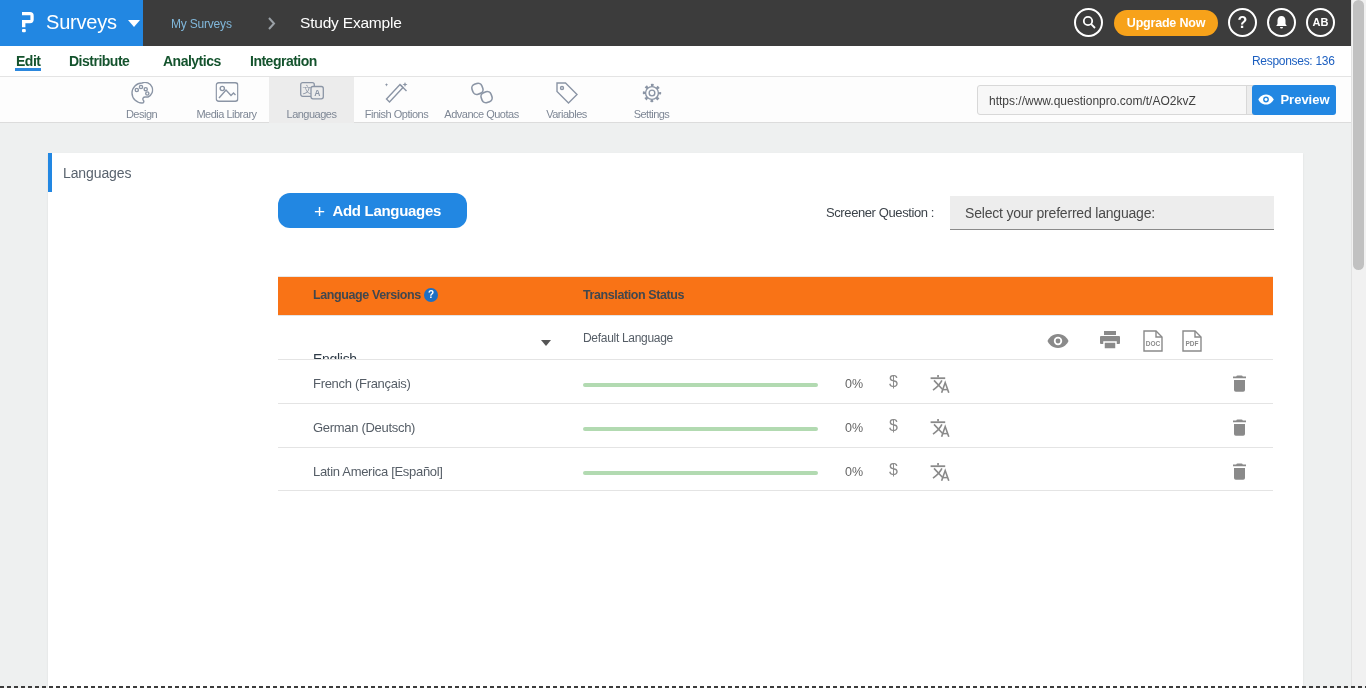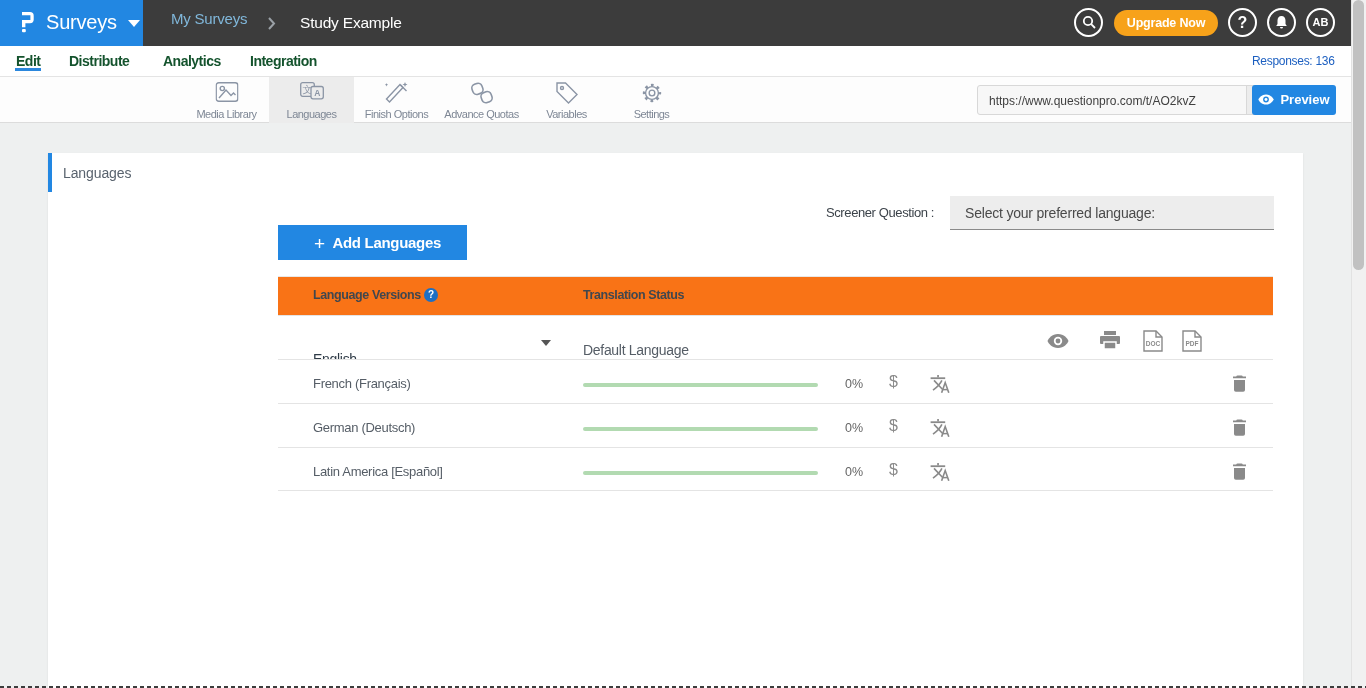--- a/index.html
+++ b/index.html
@@ -5,21 +5,21 @@
 * { margin:0; padding:0; box-sizing:border-box; }
 html,body { width:1366px; height:688px; overflow:hidden; }
 body { font-family:"Liberation Sans", sans-serif; position:relative; background:#eef0f0; }
 .abs { position:absolute; }
 
 
 #topbar { position:absolute; left:0; top:0; width:1351px; height:46px; background:#3c3c3c; }
 #logoBox { position:absolute; left:0; top:0; width:143px; height:47px; background:#2287e2; border-bottom:1px solid #1a6ec0; }
 #surveysTxt { position:absolute; left:46px; top:11px; color:#fff; font-size:20px; letter-spacing:-0.2px; }
 #caret1 { position:absolute; left:128px; top:20px; width:0; height:0; border-left:6.5px solid transparent; border-right:6.5px solid transparent; border-top:7px solid #fff; }
-#crumb1 { position:absolute; left:171px; top:10px; color:#80b7da; font-size:15px; letter-spacing:-0.2px; }
+#crumb1 { position:absolute; left:171px; top:17px; color:#80b7da; font-size:12px; letter-spacing:-0.2px; }
 #crumb2 { position:absolute; left:300px; top:14px; color:#fff; font-size:15.5px; letter-spacing:-0.2px; }
 .circleBtn { position:absolute; top:8px; width:29px; height:29px; border:2px solid #fff; border-radius:50%; color:#fff; text-align:center; }
 #upgradeBtn { position:absolute; left:1114px; top:10px; width:104px; height:26px; background:#f7a21a; border-radius:13px; color:#fff; font-size:12.5px; font-weight:bold; text-align:center; line-height:26px; letter-spacing:-0.2px; }
 
 
 #tabsRow { position:absolute; left:0; top:46px; width:1351px; height:31px; background:#fff; border-bottom:1px solid #e4e4e4; }
 .tab { position:absolute; top:7px; color:#14532d; font-size:14px; font-weight:bold; letter-spacing:-0.5px; }
 #tabEditUl { position:absolute; left:15px; top:22px; width:26px; height:2.5px; background:#2b87dd; }
 #responses { position:absolute; left:1252px; top:8px; color:#1c5fc0; font-size:12px; font-weight:normal; letter-spacing:-0.3px;text-align:right; }
 
@@ -37,21 +37,21 @@
 
 #content { position:absolute; left:0; top:123px; width:1351px; height:565px; background:#eef0f0; }
 #card { position:absolute; left:48px; top:30px; width:1255px; height:535px; background:#fff; box-shadow:0 1px 2px rgba(0,0,0,0.08); }
 #cardHead { position:absolute; left:0; top:0; width:100%; height:39px; background:#fff; border-left:4.5px solid #2287e2; }
 #cardHeadTxt { position:absolute; left:11px; top:12px; font-size:14px; color:#59636e; letter-spacing:-0.1px; }
 #sidebar { position:absolute; left:0; top:39px; width:200px; bottom:0; background:#f0f0f0; }
 .sideItem { position:absolute; left:15px; font-size:15px; color:#4d565f; letter-spacing:-0.3px; }
 #redUl { position:absolute; left:14px; top:28px; width:124px; height:2.5px; background:#c32222; }
 
 
-#addBtn { position:absolute; left:230px; top:40px; width:189px; height:35px; background:#2287e2; border-radius:0; color:#fff; text-align:center; line-height:35px; font-size:15px; font-weight:bold; letter-spacing:-0.3px; text-indent:10px;margin-top:32px; }
+#addBtn { position:absolute; left:230px; top:40px; width:189px; height:35px; background:#2287e2; border-radius:12px; color:#fff; text-align:center; line-height:35px; font-size:15px; font-weight:bold; letter-spacing:-0.3px; text-indent:10px; }
 #screenerLbl { position:absolute; left:778px; top:52px; font-size:13px; color:#3c434a; letter-spacing:-0.4px; }
 #screenerBox { position:absolute; left:902px; top:43px; width:324px; height:34px; background:#ededed; border-bottom:1px solid #8a8a8a; font-size:14px; color:#4a4a4a; line-height:34px; padding-left:15px; letter-spacing:-0.2px; }
 
 
 #tbl { position:absolute; left:230px; top:123px; width:995px; }
 #tblHead { position:relative; height:39px; background:#f97316; border-top:1px solid #e8e8e8; }
 .th { position:absolute; top:11px; font-size:12.5px; font-weight:bold; color:#41474e; letter-spacing:-0.4px; }
 .row { position:relative; height:44px; background:#fff; border-top:1px solid #e4e4e4; }
 .row:first-of-type { border-top:none; height:45px; }
 .rowLast { border-bottom:1px solid #e4e4e4; }
@@ -96,20 +96,32 @@
 <div id="tabsRow">
   <div class="tab" style="left:16px;">Edit</div>
   <div id="tabEditUl"></div>
   <div class="tab" style="left:69px;">Distribute</div>
   <div class="tab" style="left:163px;">Analytics</div>
   <div class="tab" style="left:250px;">Integration</div>
   <div id="responses">Responses: 136</div>
 </div>
 
 <div id="toolbar">
+  <div class="tcell" style="left:99px;">
+    <svg width="23" height="22" viewBox="0 0 23 22">
+        <g fill="none" stroke="#8b95a5" stroke-width="1.4">
+          <path d="M11.5,1 A10,10 0 1 0 11.5,21 C13.5,21 13.7,19.2 12.8,18.2 C11.7,16.8 12.7,15 14.7,15 L17.5,15 A4.2,4.2 0 0 0 11.5,1 Z"></path>
+          <circle cx="6.3" cy="8" r="1.6"></circle>
+          <circle cx="10.5" cy="5" r="1.6"></circle>
+          <circle cx="15.2" cy="7.2" r="1.6"></circle>
+          <circle cx="16.8" cy="11.5" r="1.6"></circle>
+        </g>
+      </svg>
+    <div class="lbl">Design</div>
+  </div>
   <div class="tcell" style="left:184px;">
     <svg width="23" height="20" viewBox="0 0 23 20">
         <g fill="none" stroke="#8b95a5" stroke-width="1.4">
           <rect x="0.7" y="0.7" width="21.6" height="18.6" rx="2.5"></rect>
           <circle cx="6.8" cy="6.5" r="2.1"></circle>
           <path d="M3.5,16 L10.5,8 L15.5,13.5 L18,11 L20,13"></path>
         </g>
       </svg>
     <div class="lbl">Media Library</div>
   </div>
@@ -188,21 +200,21 @@
     <div id="screenerBox">Select your preferred language:</div>
     <div id="tbl">
       <div id="tblHead">
         <div class="th" style="left:35px;">Language Versions</div>
         <div class="th" style="left:146px; top:11px; width:14px; height:14px; background:#1d6fc4; border-radius:50%; color:#fff; font-size:10px; text-align:center; line-height:14px; letter-spacing:0;">?</div>
         <div class="th" style="left:305px;">Translation Status</div>
       </div>
       <div class="row">
         <div class="langName" style="color:#2e3a46; font-size:14px; top:15px;margin-top:20px;">English</div>
         <div style="position:absolute; left:263px; top:24px; width:0; height:0; border-left:5.5px solid transparent; border-right:5.5px solid transparent; border-top:6px solid #555;"></div>
-        <div class="langName" style="left:305px; font-size:14px; top:26px;">Default Language</div>
+        <div class="langName" style="left:305px; font-size:12px; top:15px;">Default Language</div>
         <svg class="rowIcon" style="left:769px; top:17px;" width="22" height="16" viewBox="0 0 22 16">
             <path fill="#8a8a8a" d="M11,1 C5,1 1.5,5.5 0.5,8 C1.5,10.5 5,15 11,15 C17,15 20.5,10.5 21.5,8 C20.5,5.5 17,1 11,1 Z"></path>
             <circle cx="11" cy="8" r="4.2" fill="#fff"></circle>
             <circle cx="11" cy="8" r="2.4" fill="#8a8a8a"></circle>
           </svg>
         <svg class="rowIcon" style="left:822px; top:15px;" width="20" height="19" viewBox="0 0 20 19">
             <g fill="#8a8a8a">
               <rect x="4" y="0" width="12" height="4"></rect>
               <rect x="0" y="5" width="20" height="8" rx="1"></rect>
               <rect x="4" y="11" width="12" height="7" fill="#8a8a8a" stroke="#fff" stroke-width="1.5"></rect>

